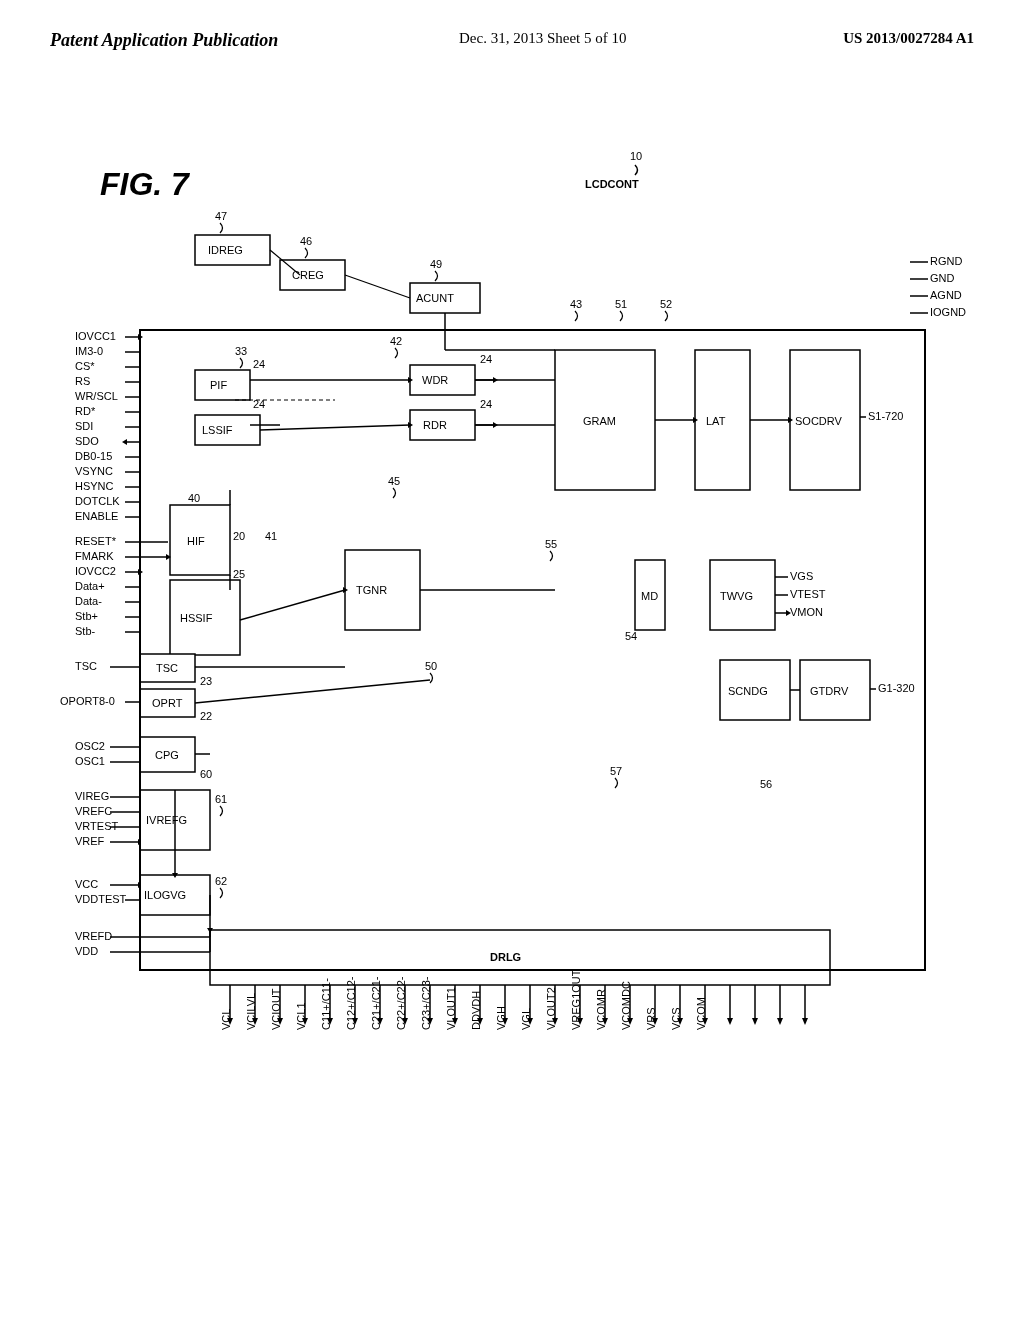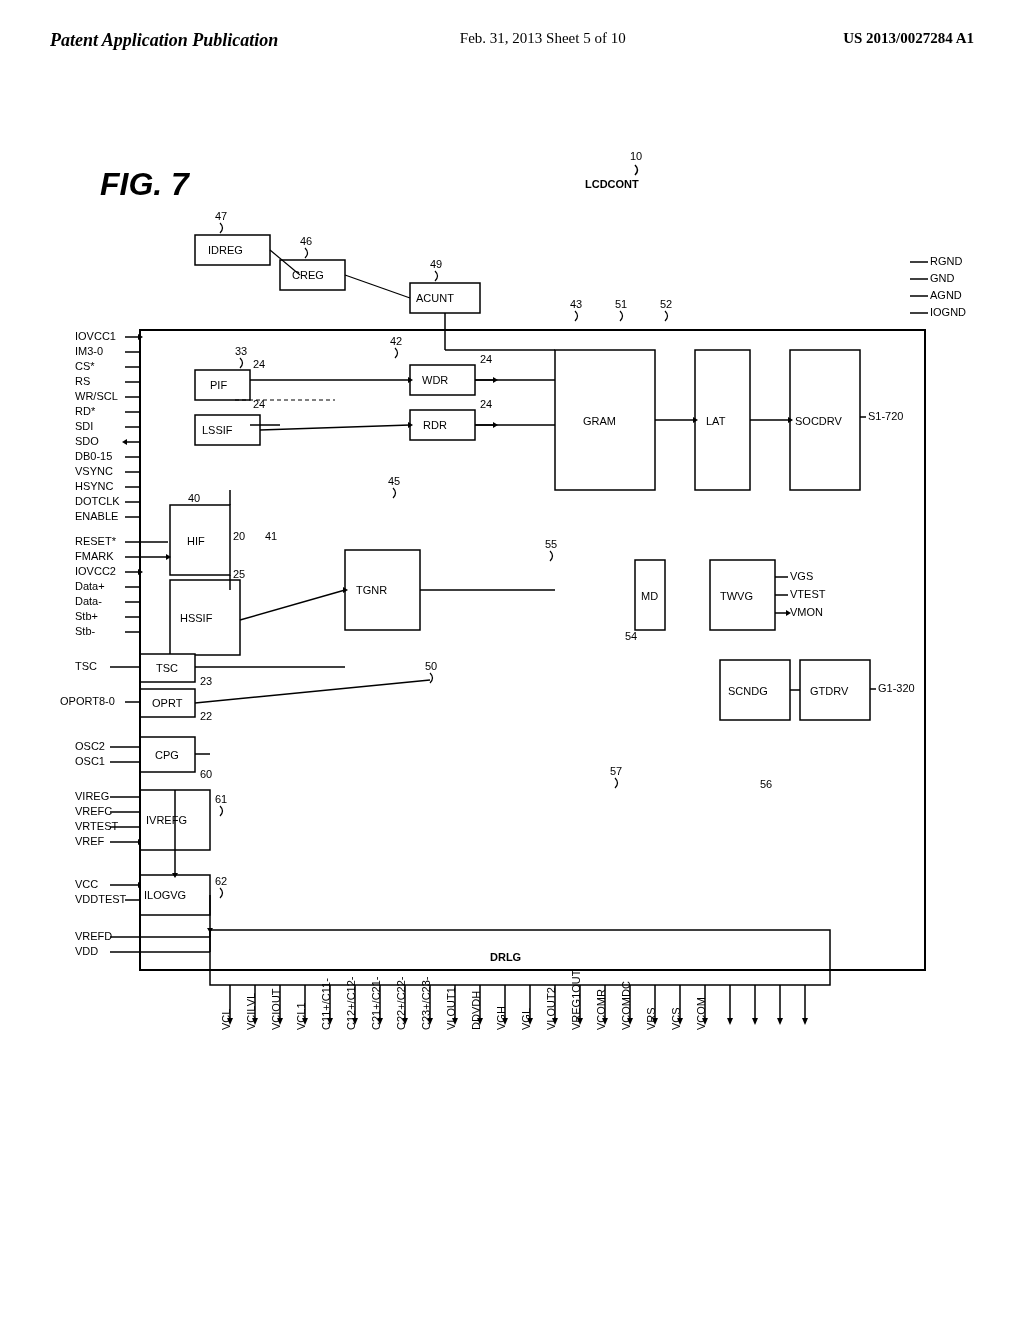--- a/index.html
+++ b/index.html
@@ -60,21 +60,21 @@
       font-weight: bold;
       font-style: italic;
     }
   </style>
 </head>
 <body>
 
 <div class="page">
   <div class="header">
     <div class="header-left">Patent Application Publication</div>
-    <div class="header-center">Feb. 31, 2013   Sheet 5 of 10</div>
+    <div class="header-center">Dec. 31, 2013   Sheet 5 of 10</div>
     <div class="header-right">US 2013/0027284 A1</div>
   </div>
 
   <div class="diagram-area">
     <svg viewBox="0 0 960 1170" xmlns="http://www.w3.org/2000/svg">
 
       <text x="60" y="65" class="fig-label" font-size="36" font-weight="bold" font-style="italic" font-family="Arial">FIG. 7</text>
 
       <text x="590" y="30" font-size="13" font-family="Arial">10</text>
       <path d="M595 35 Q600 40 595 45" fill="none" stroke="black" stroke-width="1.5"></path>

